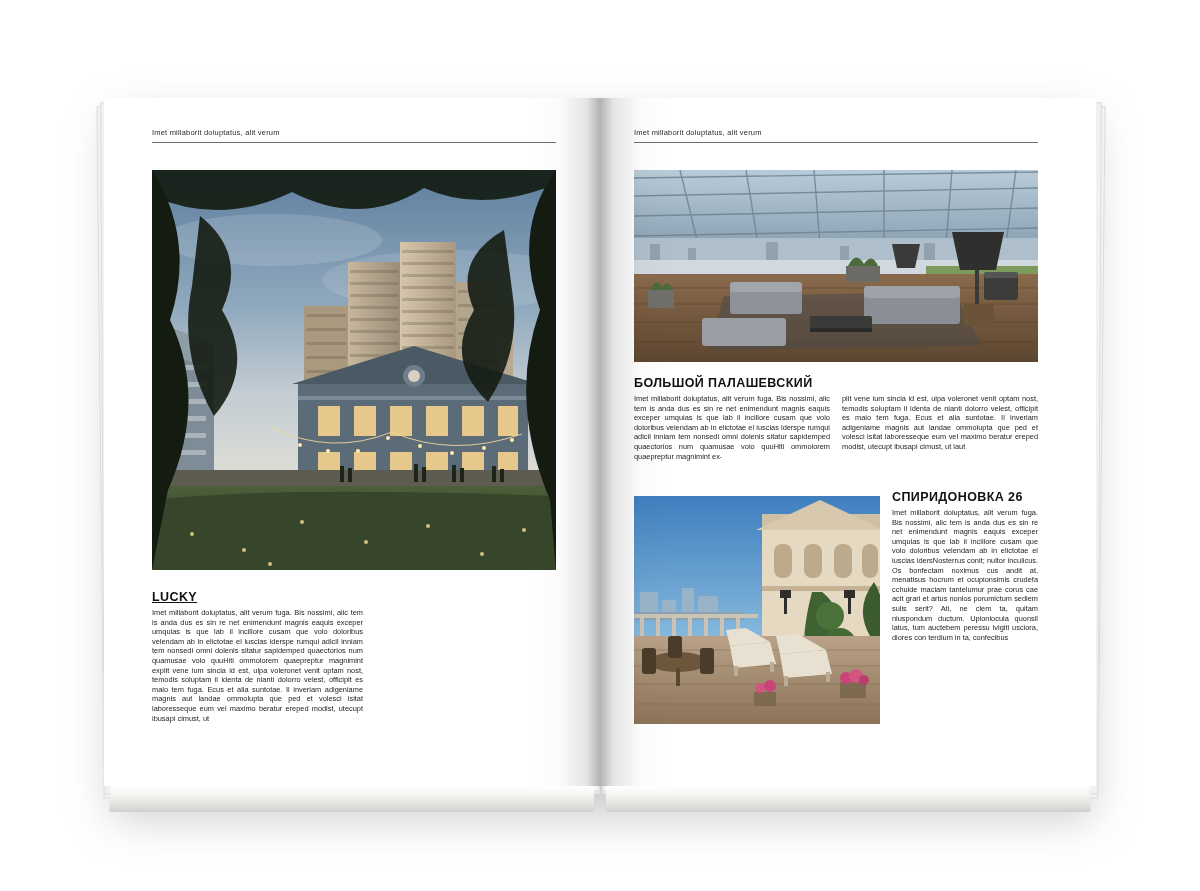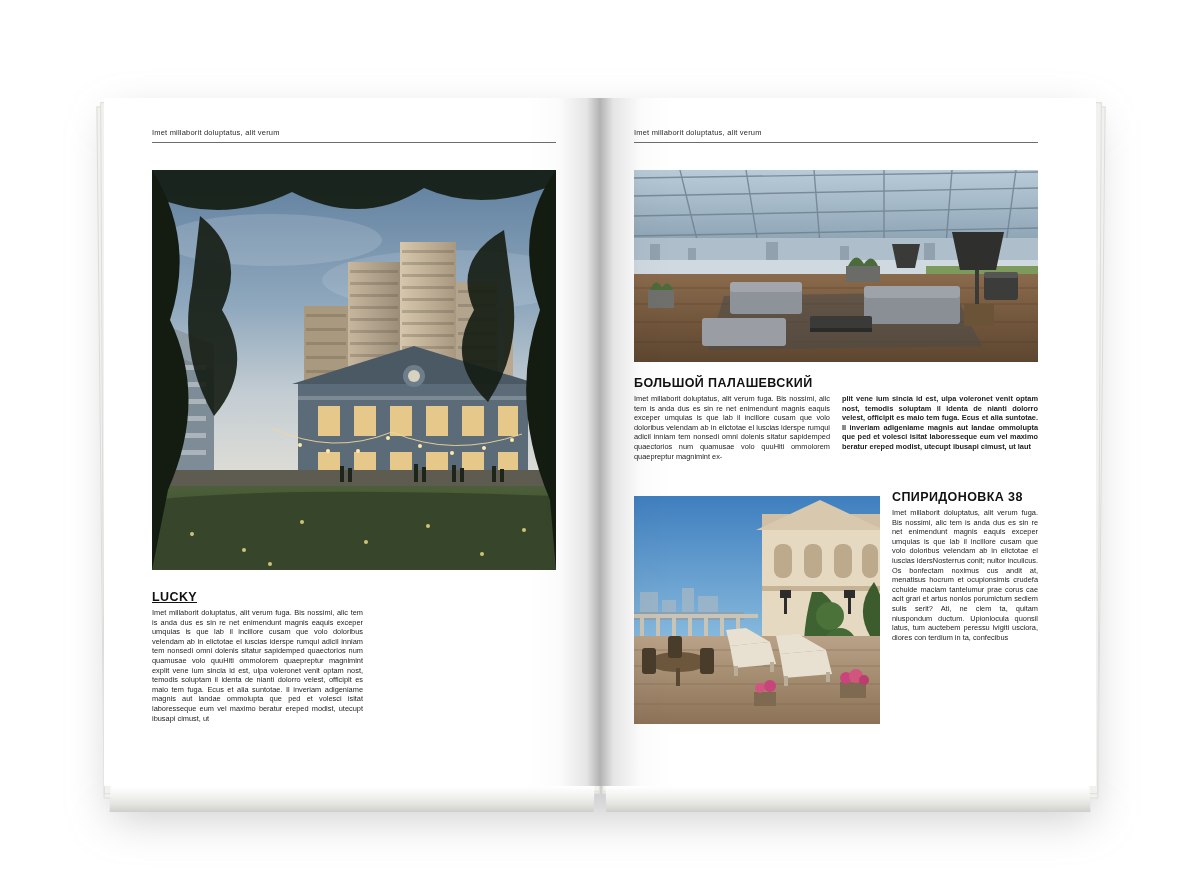--- a/index.html
+++ b/index.html
@@ -134,21 +134,21 @@
   #hl-left   { left: 48px;  top: 492px; text-decoration: underline; }
   #col-left-1{ left: 48px;  top: 510px; width: 211px; }
 
   
   #rh-right   { left: 34px; top: 30px; }
   #rule-right { left: 34px; top: 44px; width: 404px; }
 
   #photo-r1   { left: 34px; top: 72px; width: 404px; height: 192px; }
   #hl-r1      { left: 34px; top: 278px; }
   #col-r1a    { left: 34px; top: 296px; width: 196px; }
-  #col-r1b    { left: 242px; top: 296px; width: 196px; font-weight: bold; }
+  #col-r1b    { left: 242px; top: 296px; width: 196px; }
 
   #photo-r2   { left: 34px; top: 398px; width: 246px; height: 228px; }
   #hl-r2      { left: 292px; top: 392px; }
   #col-r2     { left: 292px; top: 410px; width: 146px; }
 </style>
 </head>
 <body>
 
 <div class="stage">
 
@@ -500,21 +500,21 @@
             <circle cx="230" cy="184" r="5" fill="#bb3d6e"></circle>
             <rect x="120" y="196" width="22" height="14" fill="#7d6a50"></rect>
             <circle cx="126" cy="192" r="5" fill="#d1567f"></circle>
             <circle cx="136" cy="190" r="6" fill="#c8447a"></circle>
           </g>
 
           <path d="M236 140 q -16 -28 4 -54 q 14 22 6 54 Z" fill="#3c5c2e"></path>
         </svg>
       </div>
 
-      <div class="headline" id="hl-r2">СПИРИДОНОВКА 38</div>
+      <div class="headline" id="hl-r2">СПИРИДОНОВКА 26</div>
 
       <div class="body-col" id="col-r2">Imet millaborit doluptatus, alit verum fuga. Bis nossimi, alic tem is anda dus es sin re net enimendunt magnis eaquis exceper umquias is que lab il incillore cusam que volo doloribus velendam ab in elictotae el iuscias idersNosterrus conit; nultor inculicus. Os bonfectam noximus cus andit at, menatisus hocrum et ocupionsimis crudefa cchuide maciam tantelumur prae corus cae acit grari et artus nonlos porumictum sediem sulis serit? Ati, ne clem ta, quitam niuspondum ductum. Upionlocula quonsil latus, tum auctebem peressu lvigiti usciora, diores con terdium in ta, confecibus</div>
 
       <div class="gutter-shade gutter-right" style="left:0px;"></div>
     </div>
 
     <div class="page-block block-left"></div>
     <div class="page-block block-right"></div>
 
   </div>

